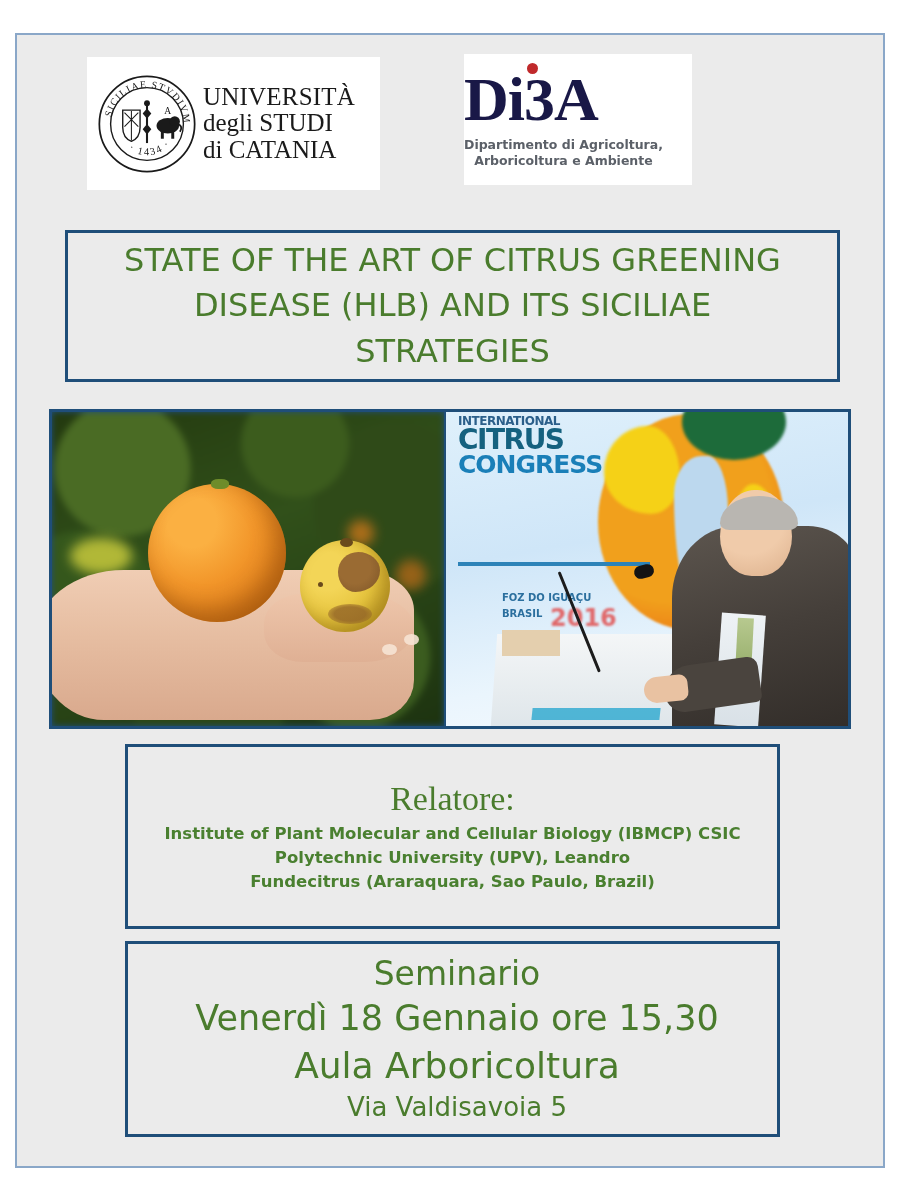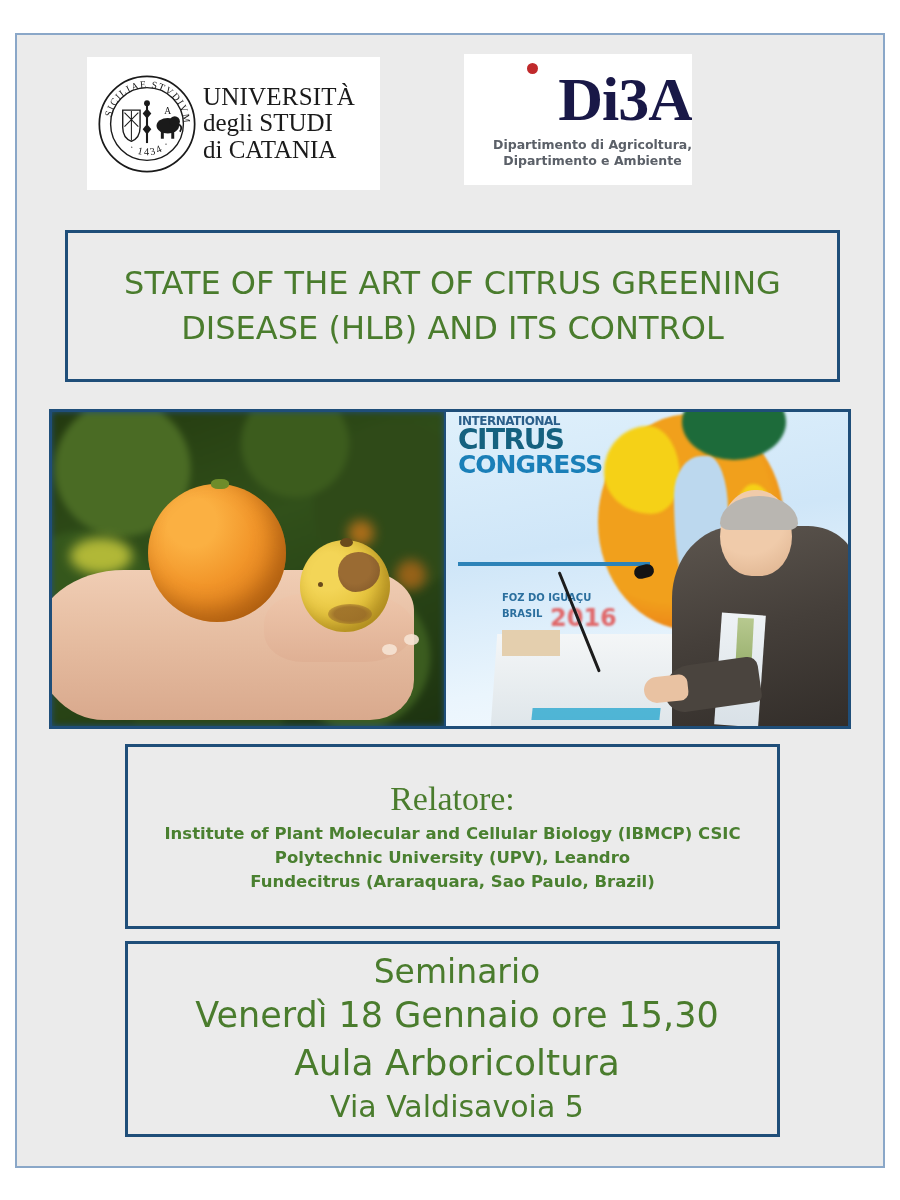--- a/index.html
+++ b/index.html
@@ -49,21 +49,21 @@
     padding-left: 8px;
     box-sizing: border-box;
   }
   .logo-di3a {
     left: 447px;
     top: 19px;
     width: 228px;
     height: 131px;
     display: flex;
     flex-direction: column;
-    align-items: flex-end;
+    align-items: flex-start;
     justify-content: center;
     box-sizing: border-box;
   }
 
   
   .seal-wrap {
     width: 104px;
     height: 104px;
     position: relative;
     flex: none;
@@ -466,21 +466,21 @@
     background: #ebebeb;
     display: flex;
     flex-direction: column;
     align-items: center;
     justify-content: center;
     padding-left: 9px;
   }
   .event-l1 { color:#4a7c2d; font-size: 33px; font-family:"DejaVu Sans", sans-serif; line-height:1.3;}
   .event-l2 { color:#4a7c2d; font-size: 35px; font-family:"DejaVu Sans", sans-serif; line-height:1.3;}
   .event-l3 { color:#4a7c2d; font-size: 36px; font-family:"DejaVu Sans", sans-serif; line-height:1.34;}
-  .event-l4 { color:#4a7c2d; font-size: 30px; font-family:"DejaVu Sans", sans-serif; line-height:1.34;}
+  .event-l4 { color:#4a7c2d; font-size: 26px; font-family:"DejaVu Sans", sans-serif; line-height:1.34;}
 </style>
 </head>
 <body>
 
 <div class="poster-frame">
 
   <div class="logo-row">
 
     <div class="logo-box logo-unict">
       <div class="seal-wrap">
@@ -519,30 +519,31 @@
         <div class="l2">degli STUDI</div>
         <div class="l3">di CATANIA</div>
       </div>
     </div>
 
     <div class="logo-box logo-di3a">
       <div class="di3a-mark">Di3A</div>
       <div class="di3a-dot"></div>
       <div class="di3a-sub">
         <div>Dipartimento di Agricoltura,</div>
-        <div>Dipartimento e Ambiente</div>
+        <div>Arboricoltura e Ambiente</div>
       </div>
     </div>
 
   </div>
 
   <div class="title-box">
     <div class="title-text">
       <div>STATE OF THE ART OF CITRUS GREENING</div>
-      <div>DISEASE (HLB) AND ITS CONTROL</div>
+      <div>DISEASE (HLB) AND ITS SICILIAE</div>
+      <div>STRATEGIES</div>
     </div>
   </div>
 
   <div class="photo-row">
 
     <div class="photo photo-left">
       <div class="orchard-bg"></div>
       <div class="bg-blob blob-yellow"></div>
       <div class="bg-blob blob-orange1"></div>
       <div class="bg-blob blob-orange2"></div>

